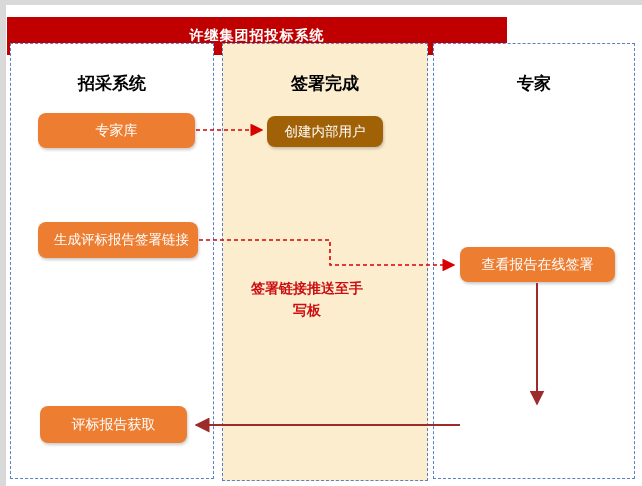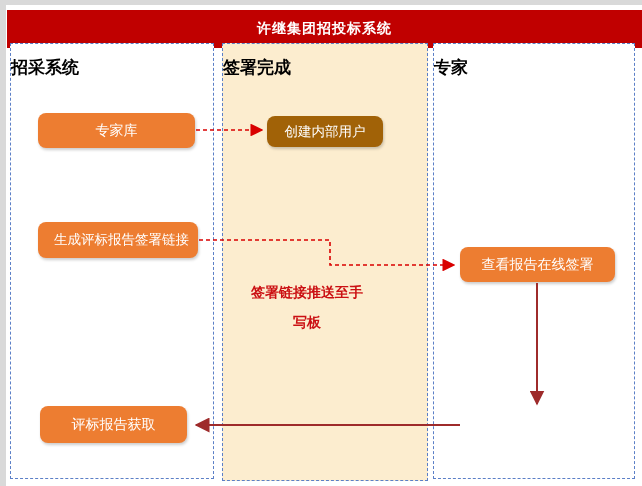--- a/index.html
+++ b/index.html
@@ -6,55 +6,55 @@
   .stage{
     position:relative;width:642px;height:486px;overflow:hidden;
     background:#ffffff;
     font-family:"Liberation Sans","DejaVu Sans",sans-serif;
   }
   .margin-strip{position:absolute;background:#d9d9d9;}
   .margin-top{left:0;top:0;width:642px;height:5px;}
   .margin-left{left:0;top:0;width:6px;height:486px;}
 
   .title-bar{
-    position:absolute;left:7px;top:10px;width:635px;height:38px;
+    position:absolute;left:7px;top:17px;width:500px;height:38px;
     background:#c00000;color:#ffffff;font-weight:bold;font-size:14px;
     display:flex;align-items:center;justify-content:center;
     letter-spacing:1px;
   }
 
   .lane{
     position:absolute;top:43px;height:436px;
     background:#ffffff;border:1px dashed #5b7fc7;box-sizing:border-box;
   }
   .lane-1{left:10px;width:204px;}
   .lane-2{left:222px;width:206px;height:438px;background:#fcedcf;}
   .lane-3{left:433px;width:202px;}
   .lane-title{
-    display:block;text-align:left;margin-top:12px;
+    display:block;text-align:center;margin-top:28px;
     font-size:17px;font-weight:bold;color:#000000;
   }
 
   .node{
     position:absolute;border-radius:8px;background:#ed7d31;color:#ffffff;
     font-size:14px;display:flex;align-items:center;justify-content:center;
     text-align:center;box-sizing:border-box;padding:2px 4px;
     box-shadow:1px 2px 3px rgba(0,0,0,0.2);white-space:nowrap;
   }
   .node-red{background:#a16207;}
   .n-expert-db {left:38px; top:113px;width:157px;height:35px;}
   .n-create-user{left:267px;top:116px;width:116px;height:31px;font-size:13.5px;}
   .n-gen-link {left:38px; top:222px;width:160px;height:36px;font-size:13.5px;padding-left:11px;}
   .n-view-sign {left:460px;top:247px;width:155px;height:35px;}
   .n-report-get{left:40px; top:406px;width:147px;height:37px;}
   .n-sign-done {left:460px;top:410px;width:155px;height:36px;}
 
   .push-note{
     position:absolute;left:246px;top:277px;width:122px;
-    color:#cb1013;font-size:14px;line-height:30px;text-align:center;
+    color:#cb1013;font-size:14px;line-height:22px;text-align:center;
     word-break:break-all;font-weight:bold;
   }
 
   .arrows{position:absolute;left:0;top:0;width:642px;height:486px;pointer-events:none;}
 </style>
 </head>
 <body>
 
 <div class="stage">
 

